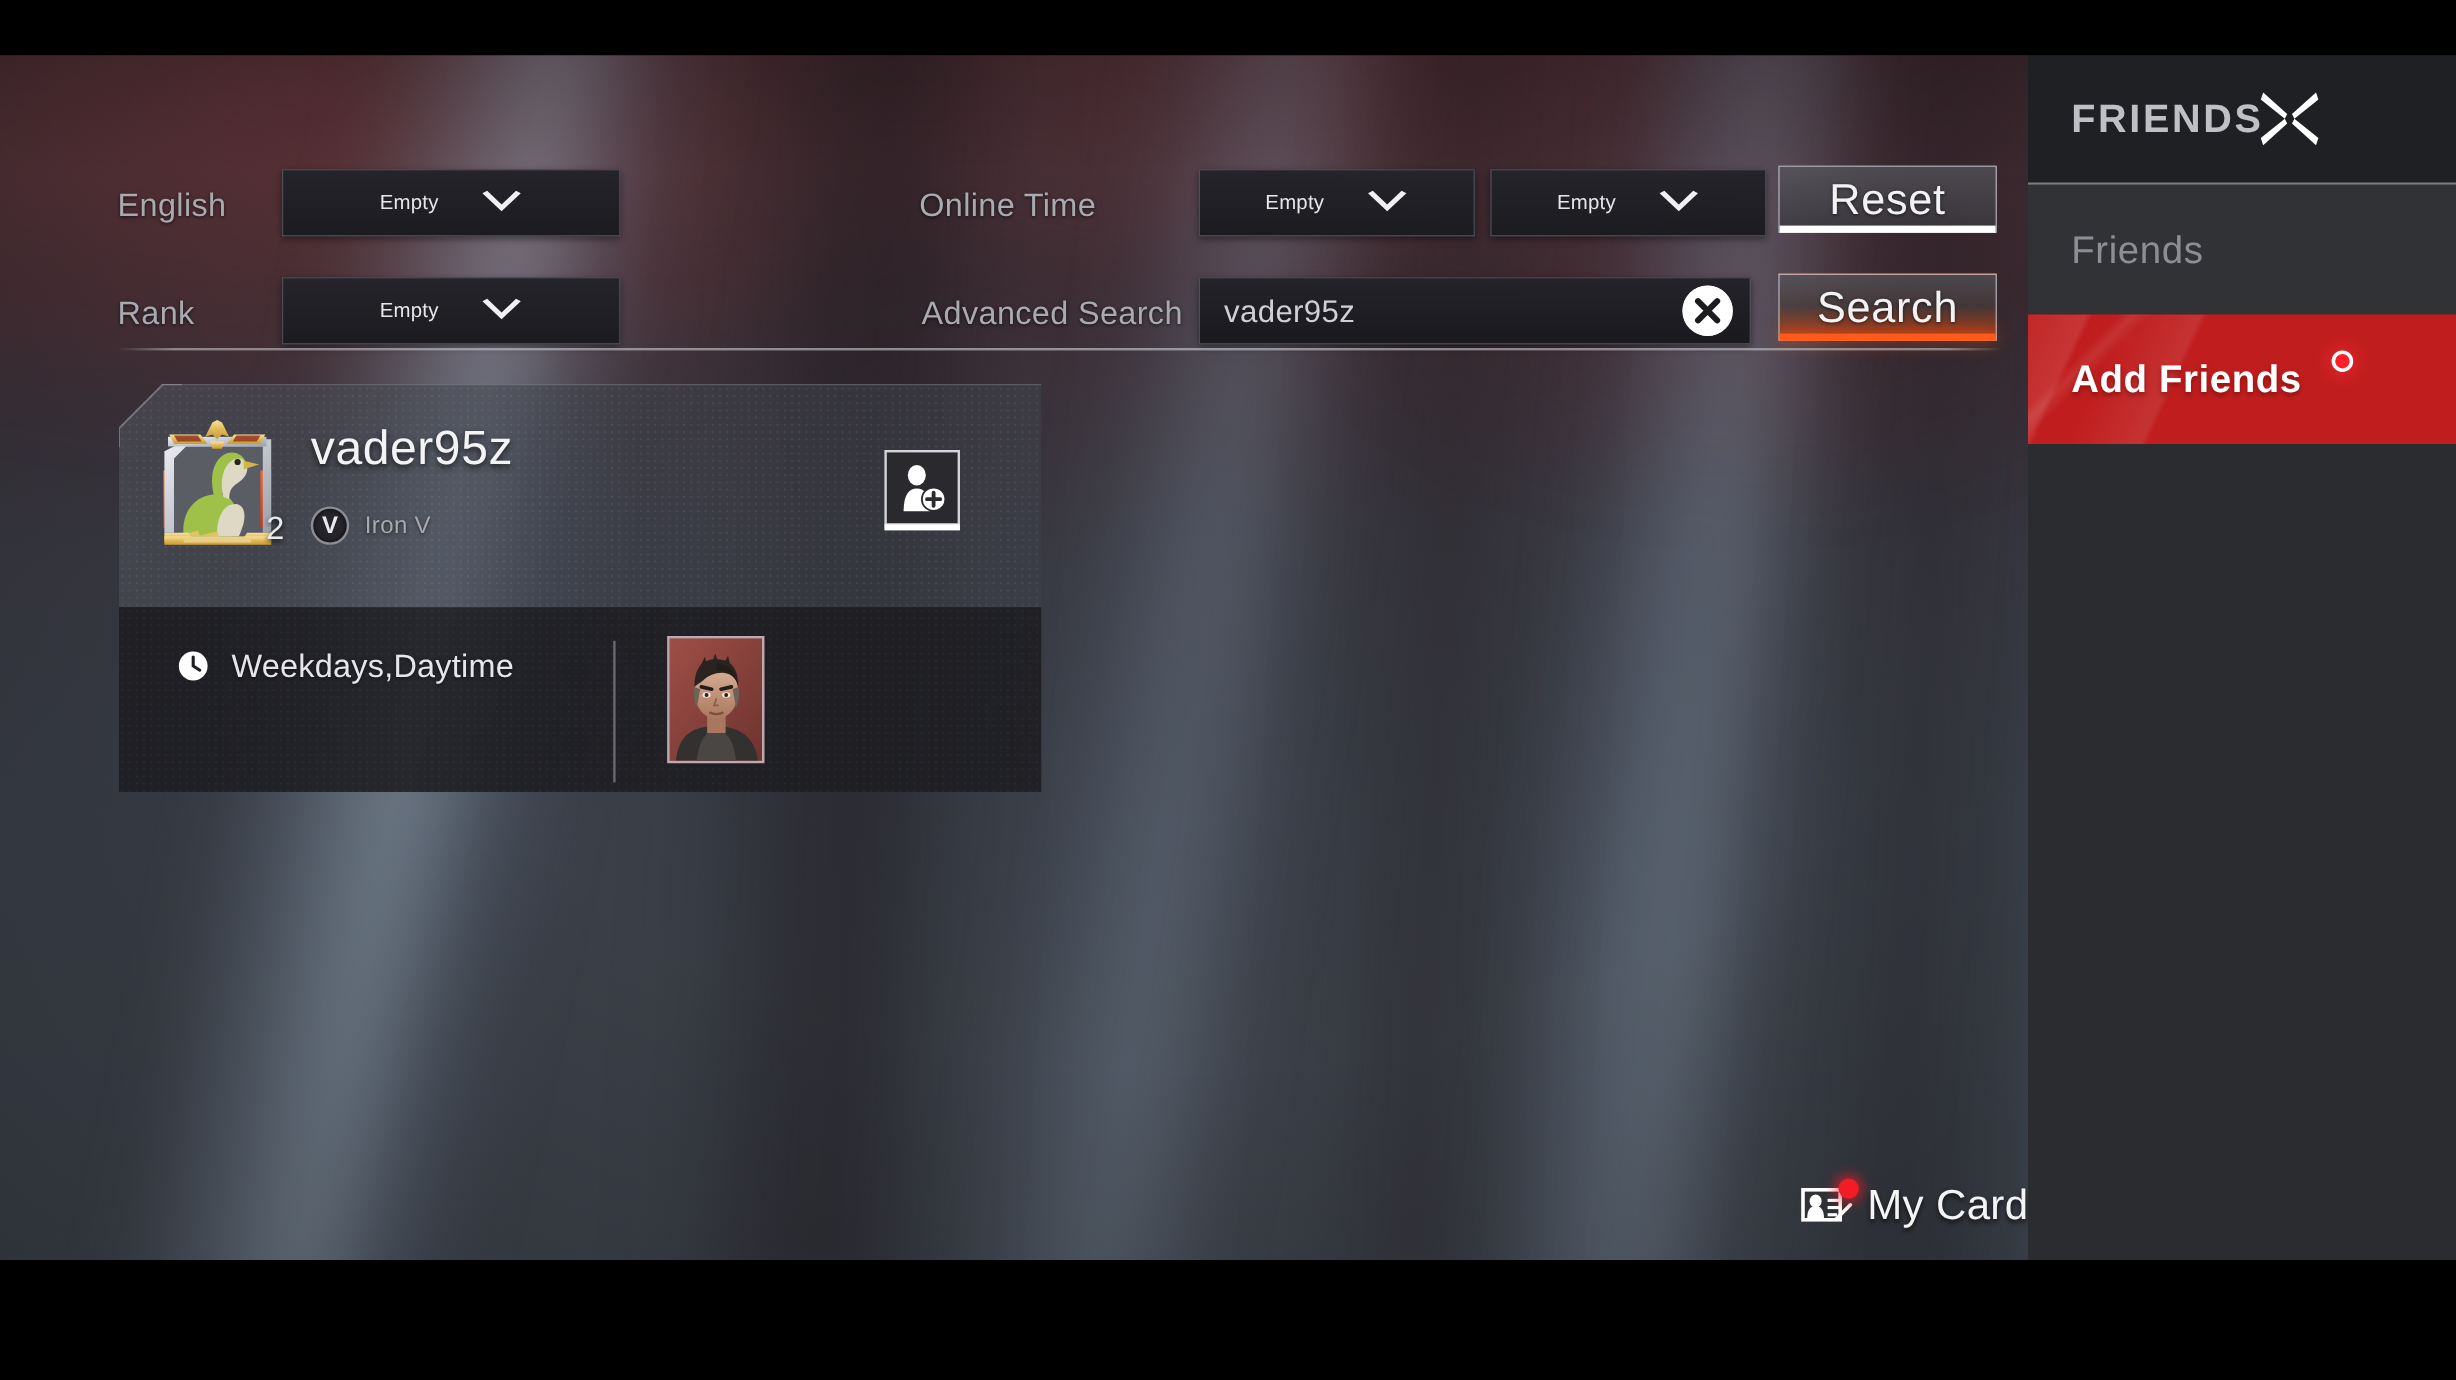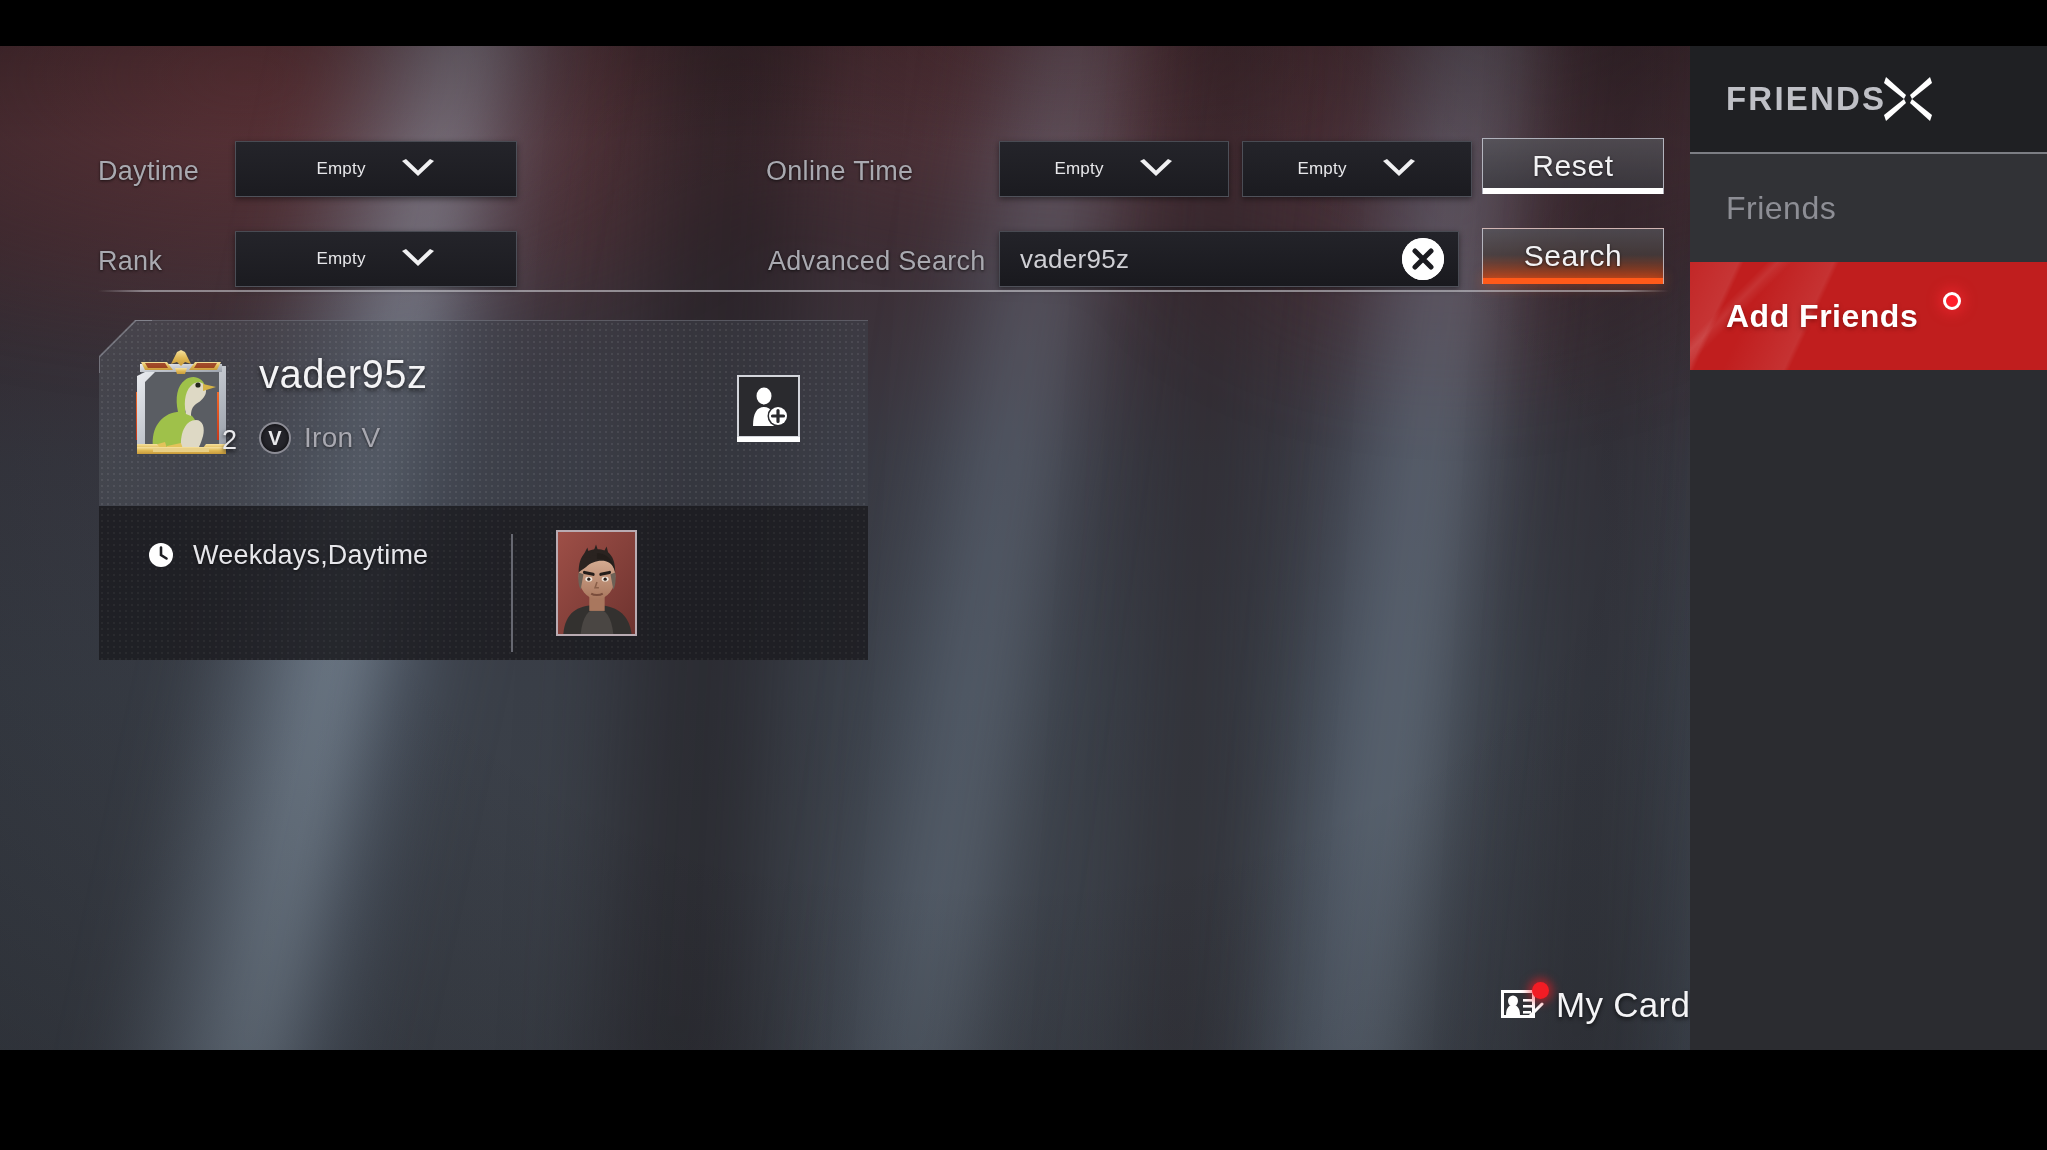--- a/index.html
+++ b/index.html
@@ -158,21 +158,21 @@
   
   .act-btn {
     position:absolute;
     width:182px; height:56px;
     border:1px solid rgba(215,218,228,0.75);
     display:flex; align-items:center; justify-content:center;
     cursor:pointer;
   }
   .act-btn .lbl {
     color:#f2f2f4;
-    font-size:30px;
+    font-size:36px;
     letter-spacing:0.6px;
     text-shadow:0 1px 3px rgba(0,0,0,0.6);
     position:relative; z-index:2;
   }
   .act-btn .accent {
     position:absolute; left:0; bottom:-1px;
     width:100%; height:6px;
   }
   #btn-reset {
     left:1482px; top:-3px;
@@ -273,21 +273,21 @@
     border-radius:50%;
     background:#24242a;
     border:2px solid #8c8c95;
     display:flex; align-items:center; justify-content:center;
     box-shadow:inset 0 0 4px rgba(0,0,0,0.8);
   }
   #rank-badge span {
     color:#e9e9ec; font-size:20px; font-weight:bold; line-height:1;
   }
   #rank-text {
-    color:#a8a8b0; font-size:28px; letter-spacing:0.3px;
+    color:#a8a8b0; font-size:20px; letter-spacing:0.3px;
     text-shadow:0 1px 3px rgba(0,0,0,0.6);
   }
 
   
   #add-friend-btn {
     position:absolute; left:638px; top:55px;
     width:63px; height:63px;
     background:#2a2a2e;
     border:2px solid rgba(230,232,238,0.9);
     display:flex; align-items:center; justify-content:center;
@@ -442,21 +442,21 @@
     <div class="layer bg-base"></div>
     <div class="layer bg-warm"></div>
     <div class="layer bg-streaks"></div>
     <div class="layer bg-darkcols"></div>
     <div class="layer bg-vign"></div>
   </div>
 
   <div id="filters">
 
     <div class="filter-row r1">
-      <span class="flabel lang">Daytime</span>
+      <span class="flabel lang">English</span>
 
       <div class="dropdown" id="dd-language">
         <span class="dd-val">Empty</span>
         <span class="dd-chevron">
           <svg viewBox="0 0 36 22">
               <path d="M2 3 L18 18 L34 3 L30 1 L18 12.5 L6 1 Z" fill="#f0f0f2"></path>
             </svg>
         </span>
       </div>
 

